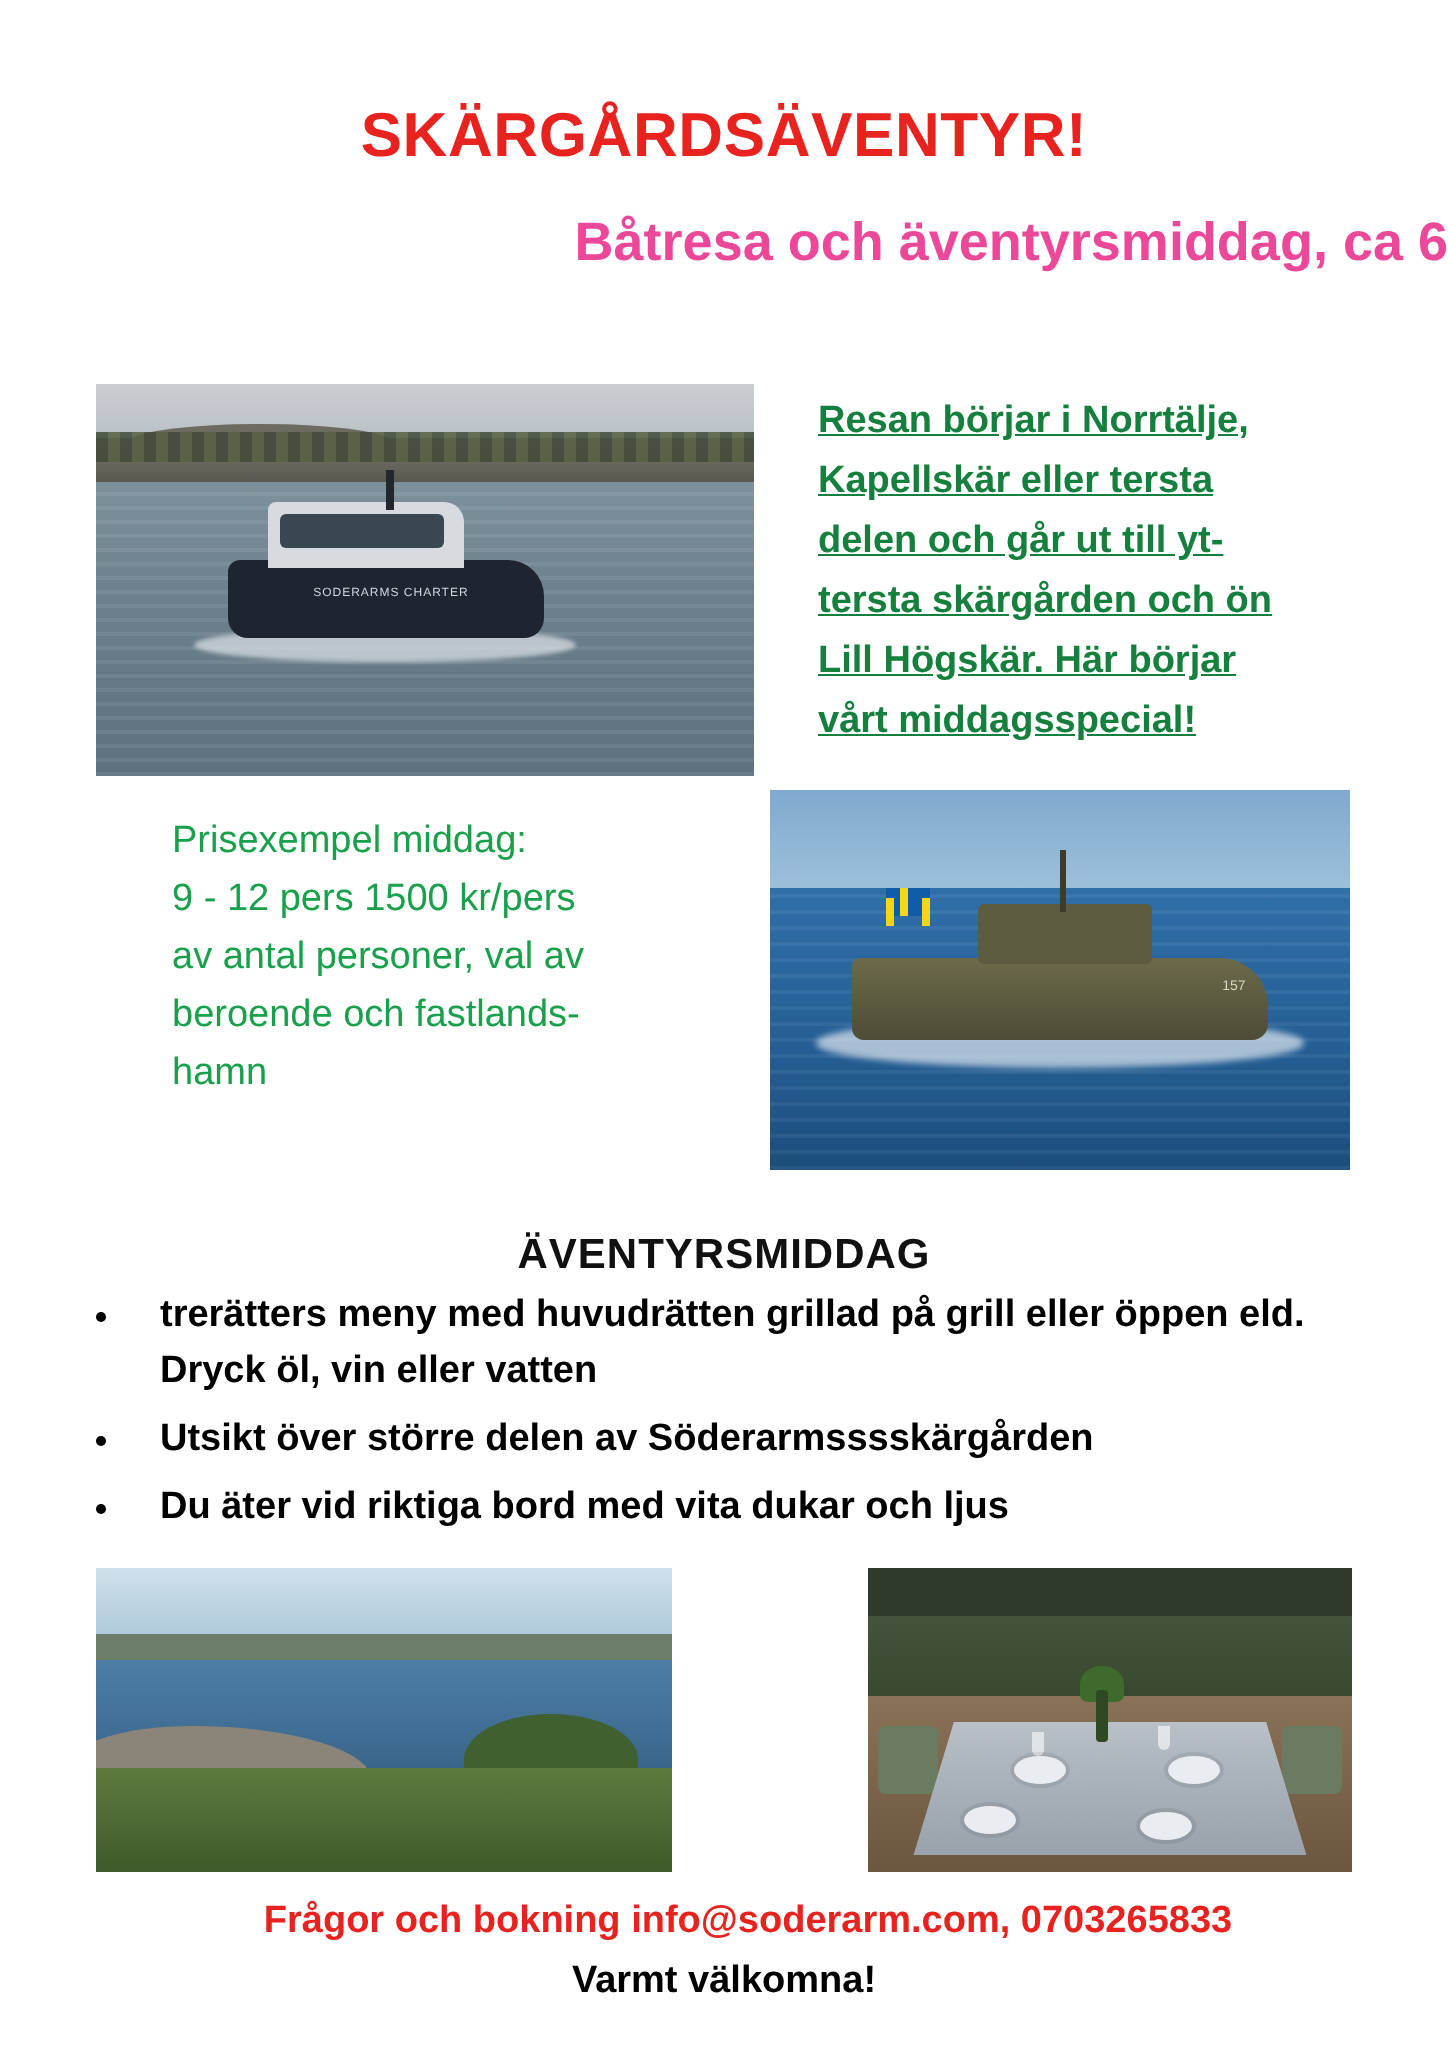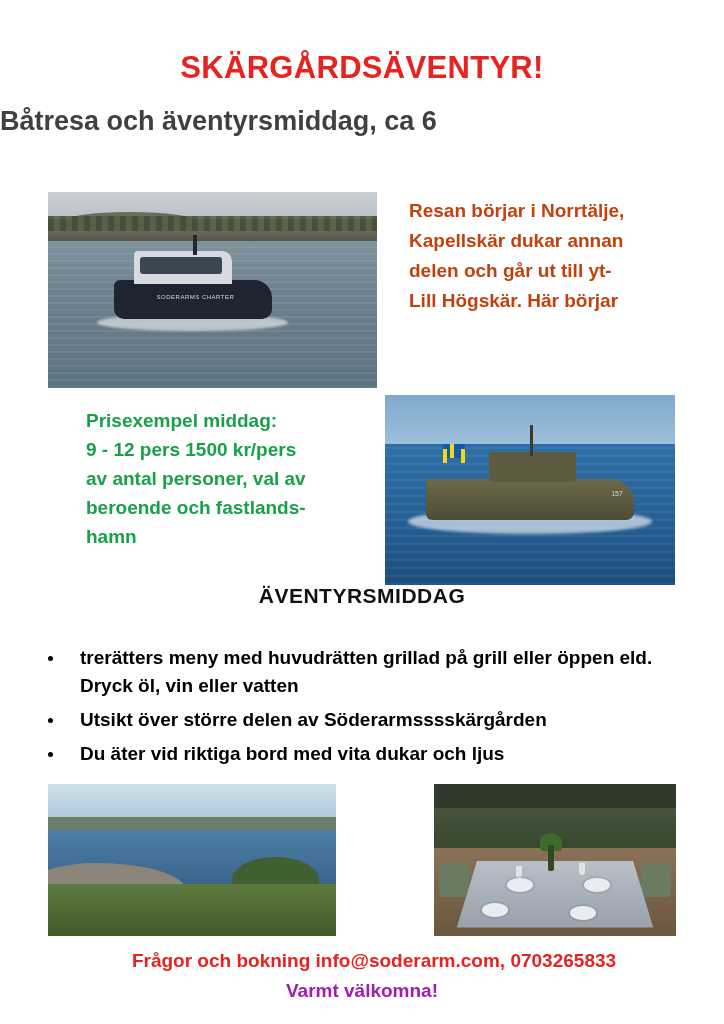--- a/index.html
+++ b/index.html
@@ -30,24 +30,24 @@
     font-size: 31px;
     font-weight: bold;
     color: #e8221e;
     letter-spacing: 0.3px;
   }
   .title-2 {
     position: absolute;
     top: 106px;
     left: 0;
     width: 724px;
-    text-align: left;
+    text-align: right;
     font-size: 27px;
     font-weight: bold;
-    color: #404040;
+    color: #ec4899;
   }
 
   
   .photo-boat1 {
     position: absolute;
     left: 48px;
     top: 192px;
     width: 329px;
     height: 196px;
     overflow: hidden;
@@ -113,31 +113,32 @@
 
   
   .intro {
     position: absolute;
     left: 409px;
     top: 196px;
     width: 278px;
     font-size: 19px;
     font-weight: bold;
     line-height: 30px;
-    color: #c2410c;
+    color: #15803d;
+    text-decoration: underline;
   }
 
   
   .price {
     position: absolute;
     left: 86px;
     top: 406px;
     width: 290px;
     font-size: 19px;
-    font-weight: bold;
+    font-weight: normal;
     line-height: 29px;
     color: #18a04a;
   }
 
   
   .photo-boat2 {
     position: absolute;
     left: 385px;
     top: 395px;
     width: 290px;
@@ -189,21 +190,21 @@
   }
   .mil-num {
     position:absolute; right: 18%; top: 50%;
     color:#d8d7c4; font-size:7px;
   }
 
   
   .dinner-heading {
     position: absolute;
     left: 0;
-    top: 584px;
+    top: 616px;
     width: 724px;
     text-align: center;
     font-size: 21px;
     font-weight: bold;
     color: #111111;
     letter-spacing: .5px;
   }
   .bullets {
     position: absolute;
     left: 34px;
@@ -304,21 +305,21 @@
     color: #e8221e;
   }
   .footer-2 {
     position: absolute;
     left: 0;
     top: 980px;
     width: 724px;
     text-align: center;
     font-size: 19px;
     font-weight: bold;
-    color: #a21caf;
+    color: #000000;
   }
   .line { display: block; }
 </style>
 </head>
 <body>
 
 <div class="page">
 
   <div class="title-1">SKÄRGÅRDSÄVENTYR!</div>
   <div class="title-2">Båtresa och äventyrsmiddag, ca 6</div>
@@ -331,23 +332,25 @@
     <div class="boat1-wake"></div>
     <div class="boat1-hull"></div>
     <div class="boat1-cab"></div>
     <div class="boat1-win"></div>
     <div class="boat1-mast"></div>
     <div class="boat1-label">SODERARMS CHARTER</div>
   </div>
 
   <div class="intro">
     <span class="line">Resan börjar i Norrtälje,</span>
-    <span class="line">Kapellskär dukar annan</span>
+    <span class="line">Kapellskär eller tersta</span>
     <span class="line">delen och går ut till yt-</span>
+    <span class="line">tersta skärgården och ön</span>
     <span class="line">Lill Högskär. Här börjar</span>
+    <span class="line">vårt middagsspecial!</span>
   </div>
 
   <div class="price">
     <span class="line">Prisexempel middag:</span>
     <span class="line">9 - 12 pers 1500 kr/pers</span>
     <span class="line">av antal personer, val av</span>
     <span class="line">beroende och fastlands-</span>
     <span class="line">hamn</span>
   </div>
 

